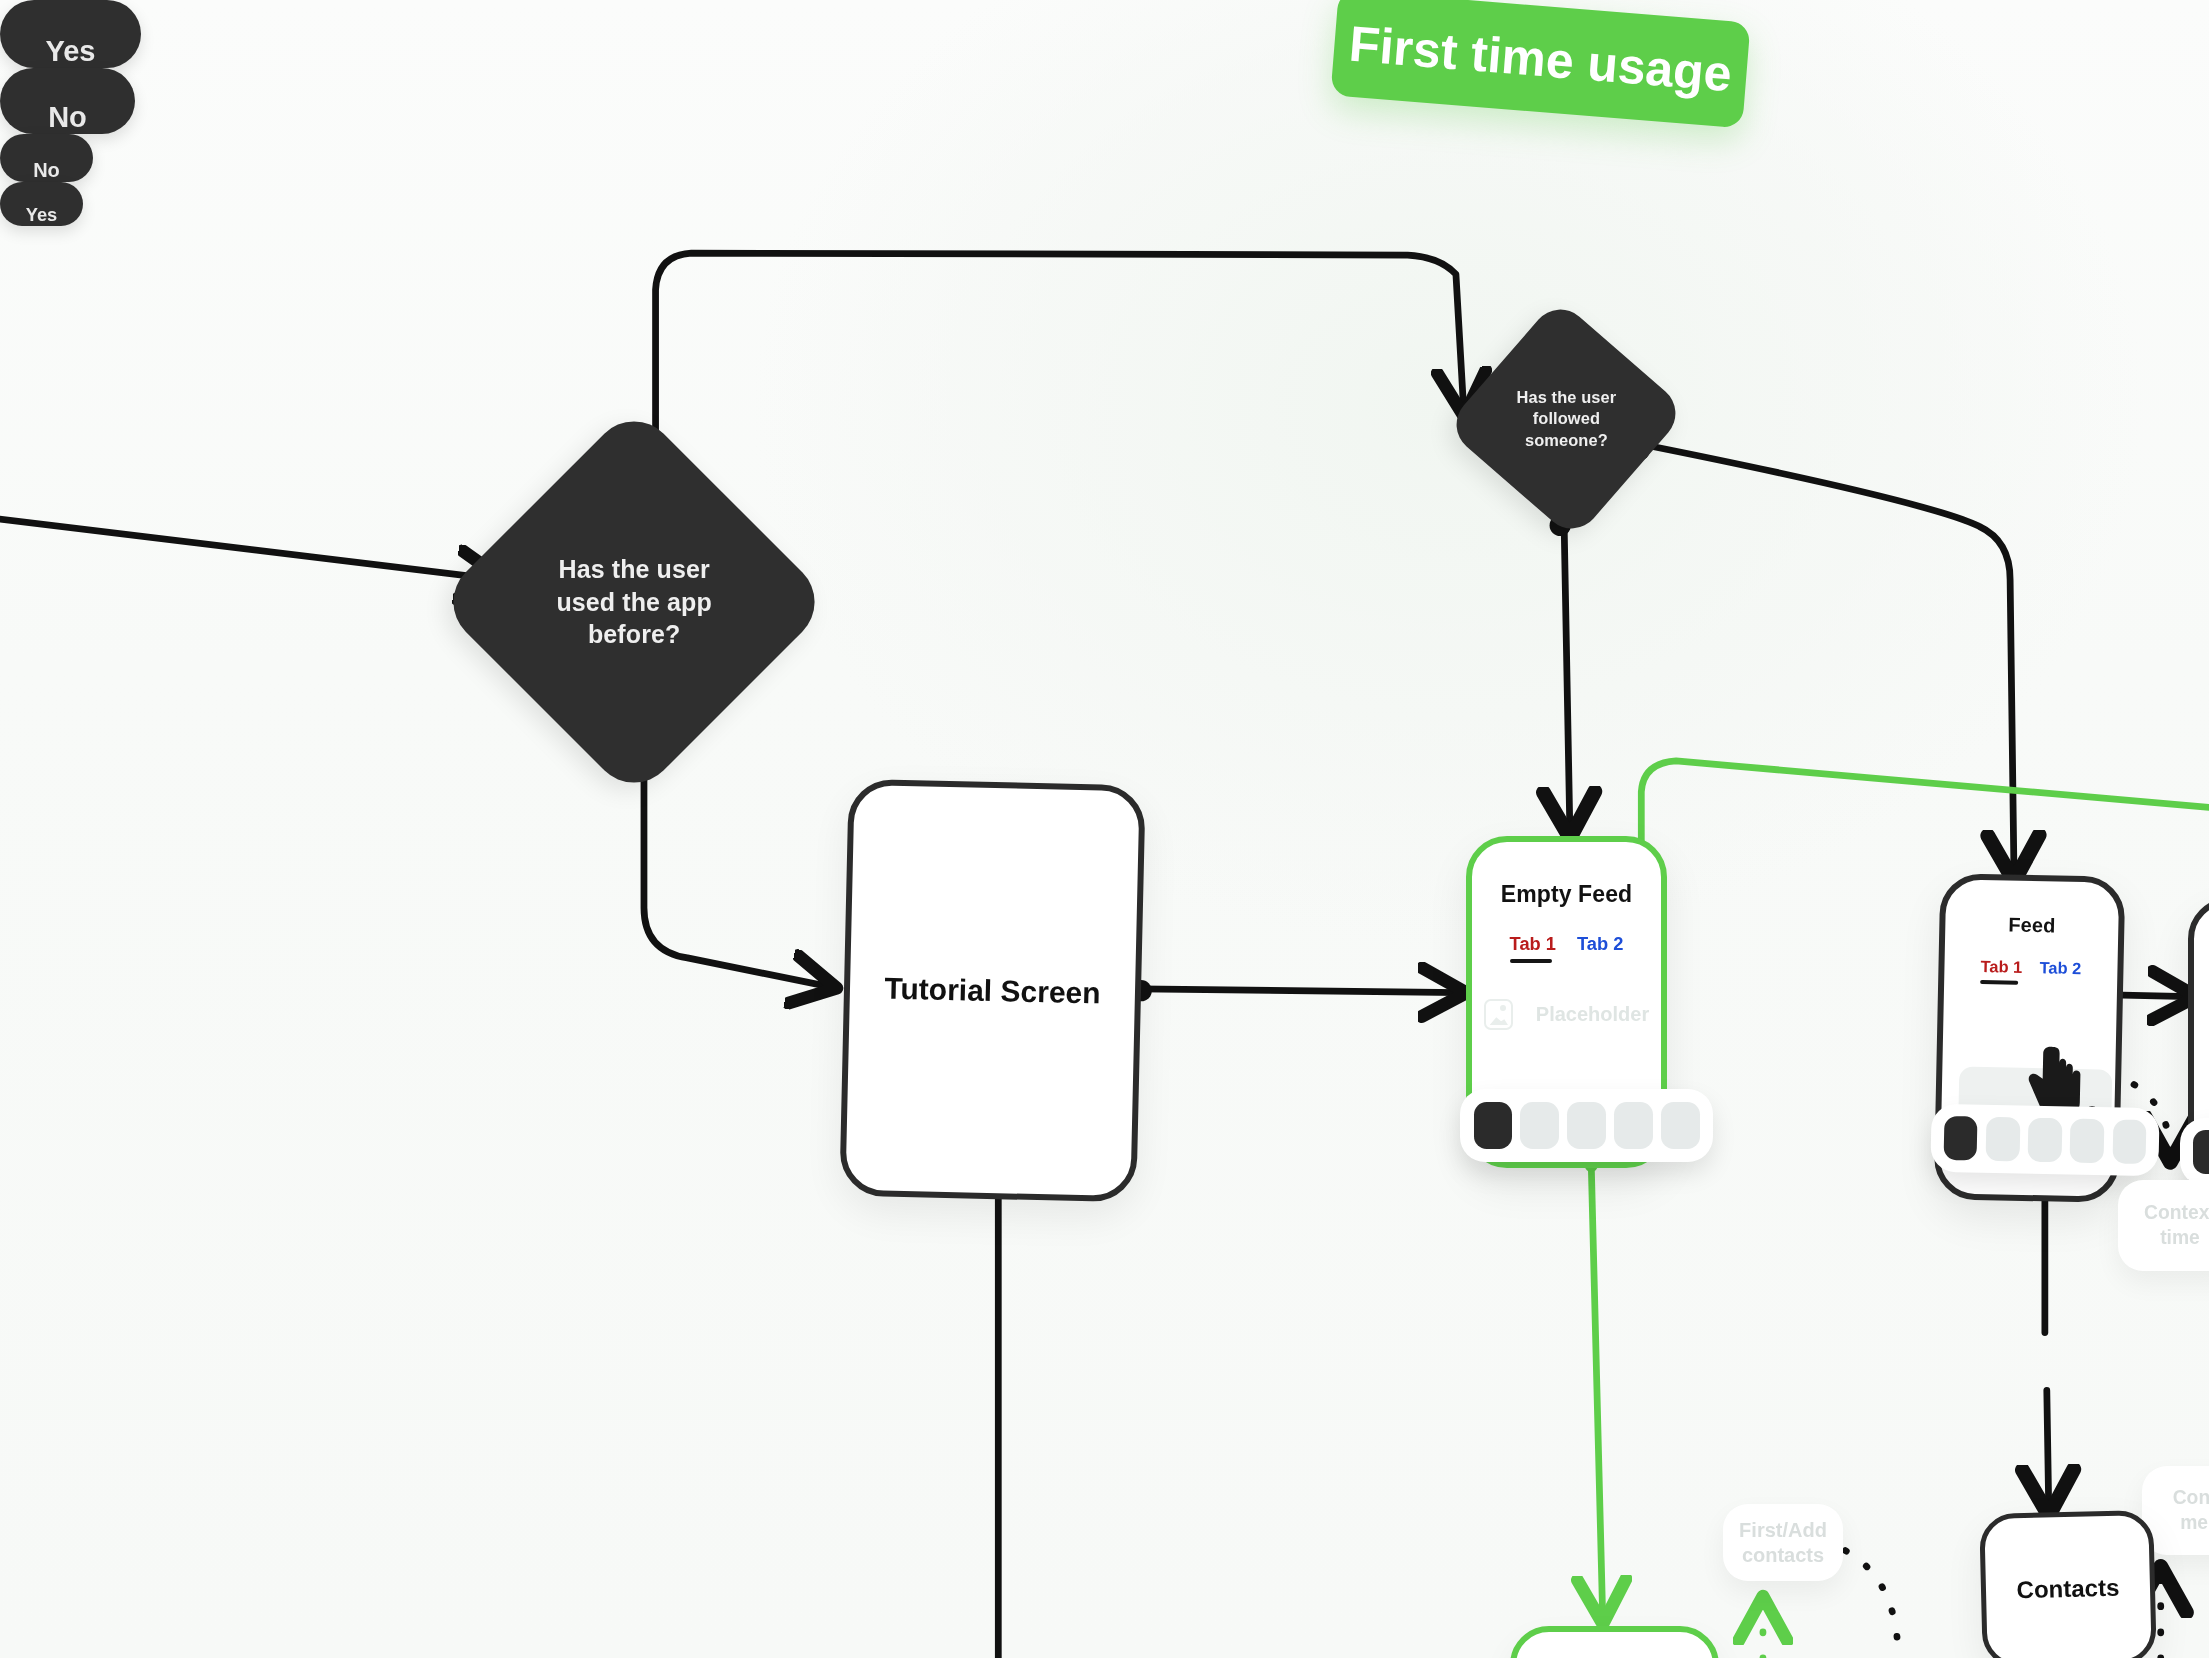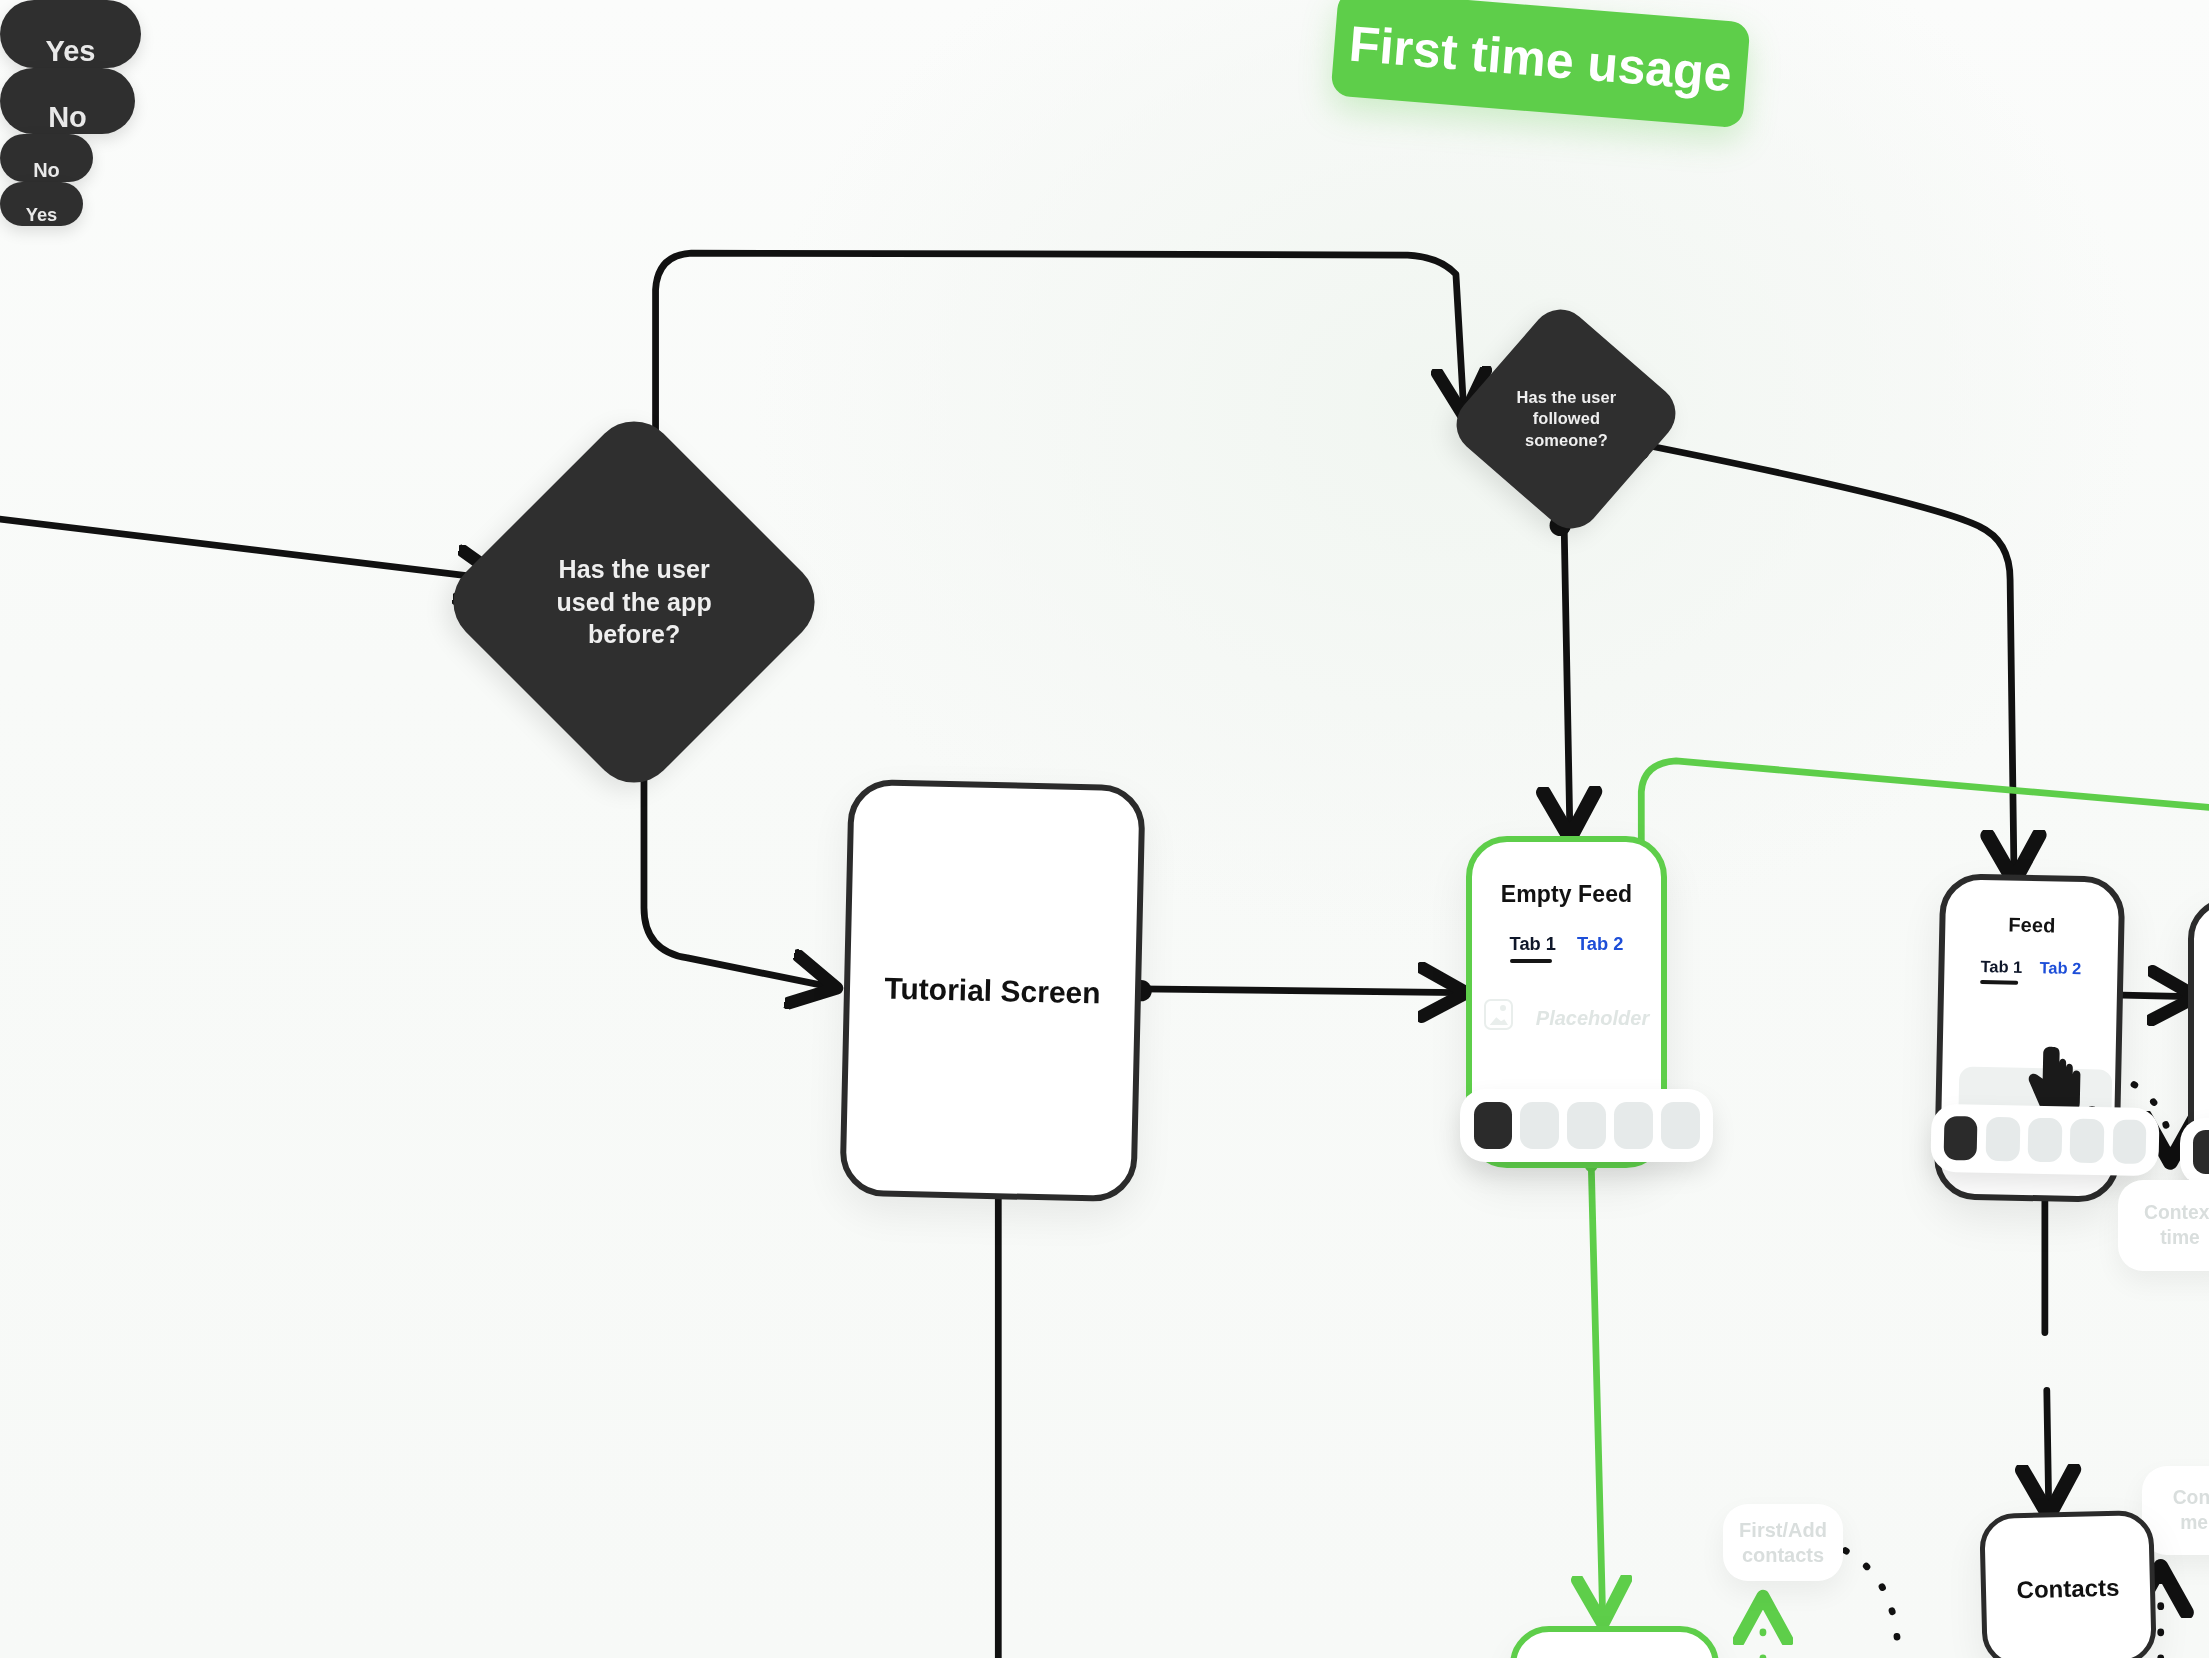--- a/index.html
+++ b/index.html
@@ -50,26 +50,26 @@
     box-shadow:0 17.4px 41px rgba(0,0,0,0.08);
     overflow:hidden;
   }
   .phone.green{border-color:#5ece4a;}
   .phone-title{
     text-align:center;font-weight:700;color:#121212;
     letter-spacing:0.1px;
   }
   .tabs{display:flex;justify-content:center;gap:21px;}
   .tab{font-weight:700;color:#1d4ed8;position:relative;}
-  .tab.active{color:#0f172a;}
+  .tab.active{color:#b91c1c;}
   .tab.active:after{
     content:"";position:absolute;left:0;right:3.9px;bottom:-7.7px;height:3.9px;
     background:#151515;border-radius:1.9px;
   }
-  .placeholder-row{display:flex;align-items:flex-end;justify-content:center;gap:23px;font-style:italic;}
+  .placeholder-row{display:flex;align-items:center;justify-content:center;gap:23px;}
   .ph-icon{
     width:29px;height:31px;border:2.9px solid #e9eeec;border-radius:6.8px;
     position:relative;box-sizing:border-box;
   }
   .ph-icon:before{
     content:"";position:absolute;left:3.9px;bottom:2.9px;width:18.3px;height:10.6px;
     background:#e9eeec;clip-path:polygon(0% 100%,36% 26%,62% 64%,80% 44%,100% 100%);
   }
   .ph-icon:after{
     content:"";position:absolute;right:4.8px;top:3.9px;width:5.8px;height:5.8px;border-radius:50%;

